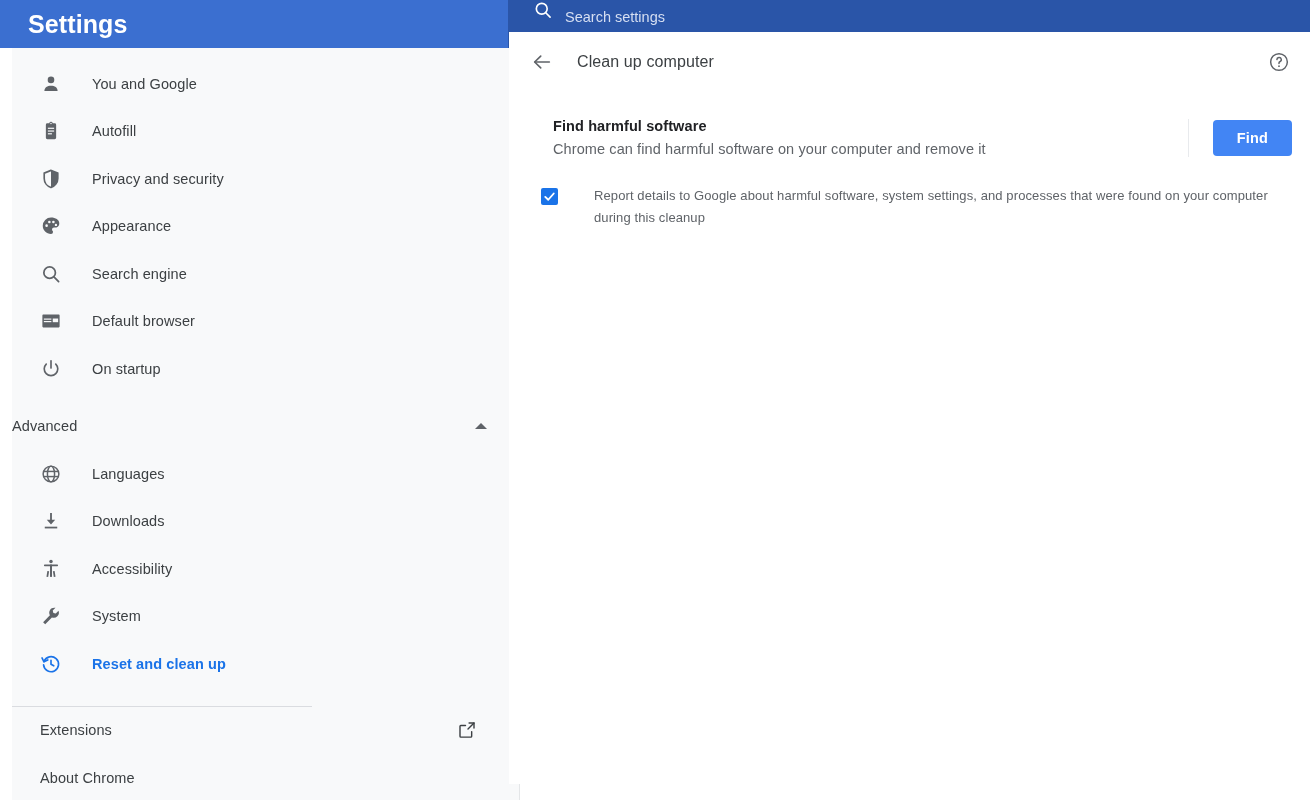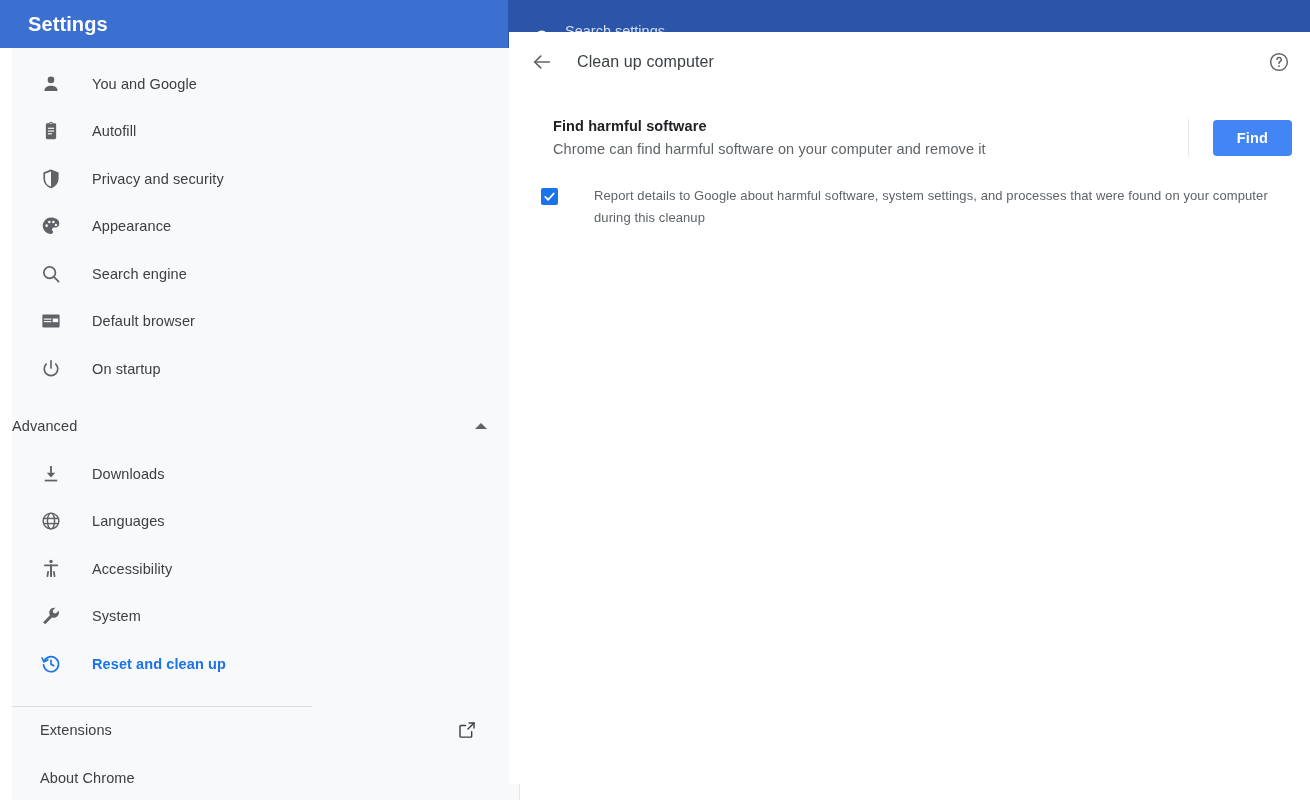--- a/index.html
+++ b/index.html
@@ -25,31 +25,31 @@
   }
   .topbar-left {
     width: 508px;
     height: 48px;
     background: #3B6FD0;
     display: flex;
     align-items: center;
   }
   .settings-title {
     color: #ffffff;
-    font-size: 20px;
+    font-size: 25px;
     font-weight: bold;
     letter-spacing: .1px;
     margin-left: 28px;
   }
   .topbar-search {
     flex: 1;
     height: 48px;
     background: #2A55A8;
     display: flex;
-    align-items: flex-end;
+    align-items: flex-start;
   }
   .search-icon {
     margin-left: 25px;
     width: 20px; height: 20px;
     display: block;
     flex: none;
   }
   .search-input {
     background: transparent;
     border: none;
@@ -329,35 +329,35 @@
       </svg>
       <span class="nav-label">On startup</span>
     </div>
 
     <div class="nav-group">
       <span class="group-label">Advanced</span>
       <span class="chevron-up"></span>
     </div>
 
     <div class="nav-item">
-      <svg class="nav-icon" viewBox="0 0 24 24" fill="currentColor">
-        <path d="M11 3.2h2v7.3h3.6L12 15.8 7.4 10.5H11z"></path>
-        <rect x="5.2" y="18.2" width="13.6" height="1.9"></rect>
-      </svg>
-      <span class="nav-label">Downloads</span>
-    </div>
-
-    <div class="nav-item">
       <svg class="nav-icon" viewBox="0 0 24 24" fill="none" stroke="currentColor" stroke-width="1.6">
         <circle cx="12" cy="12" r="8.6"></circle>
         <ellipse cx="12" cy="12" rx="3.9" ry="8.6"></ellipse>
         <line x1="3.6" y1="9.2" x2="20.4" y2="9.2"></line>
         <line x1="3.6" y1="14.8" x2="20.4" y2="14.8"></line>
       </svg>
       <span class="nav-label">Languages</span>
+    </div>
+
+    <div class="nav-item">
+      <svg class="nav-icon" viewBox="0 0 24 24" fill="currentColor">
+        <path d="M11 3.2h2v7.3h3.6L12 15.8 7.4 10.5H11z"></path>
+        <rect x="5.2" y="18.2" width="13.6" height="1.9"></rect>
+      </svg>
+      <span class="nav-label">Downloads</span>
     </div>
 
     <div class="nav-item">
       <svg class="nav-icon" viewBox="0 0 24 24" fill="currentColor">
         <circle cx="12" cy="3.8" r="1.9"></circle>
         <rect x="4.3" y="7.2" width="15.4" height="1.9" rx=".9"></rect>
         <rect x="10.9" y="7.2" width="2.2" height="13.4"></rect>
         <rect x="7.6" y="14.2" width="1.9" height="6.4" transform="rotate(9 8.5 17)"></rect>
         <rect x="14.5" y="14.2" width="1.9" height="6.4" transform="rotate(-9 15.4 17)"></rect>
       </svg>

